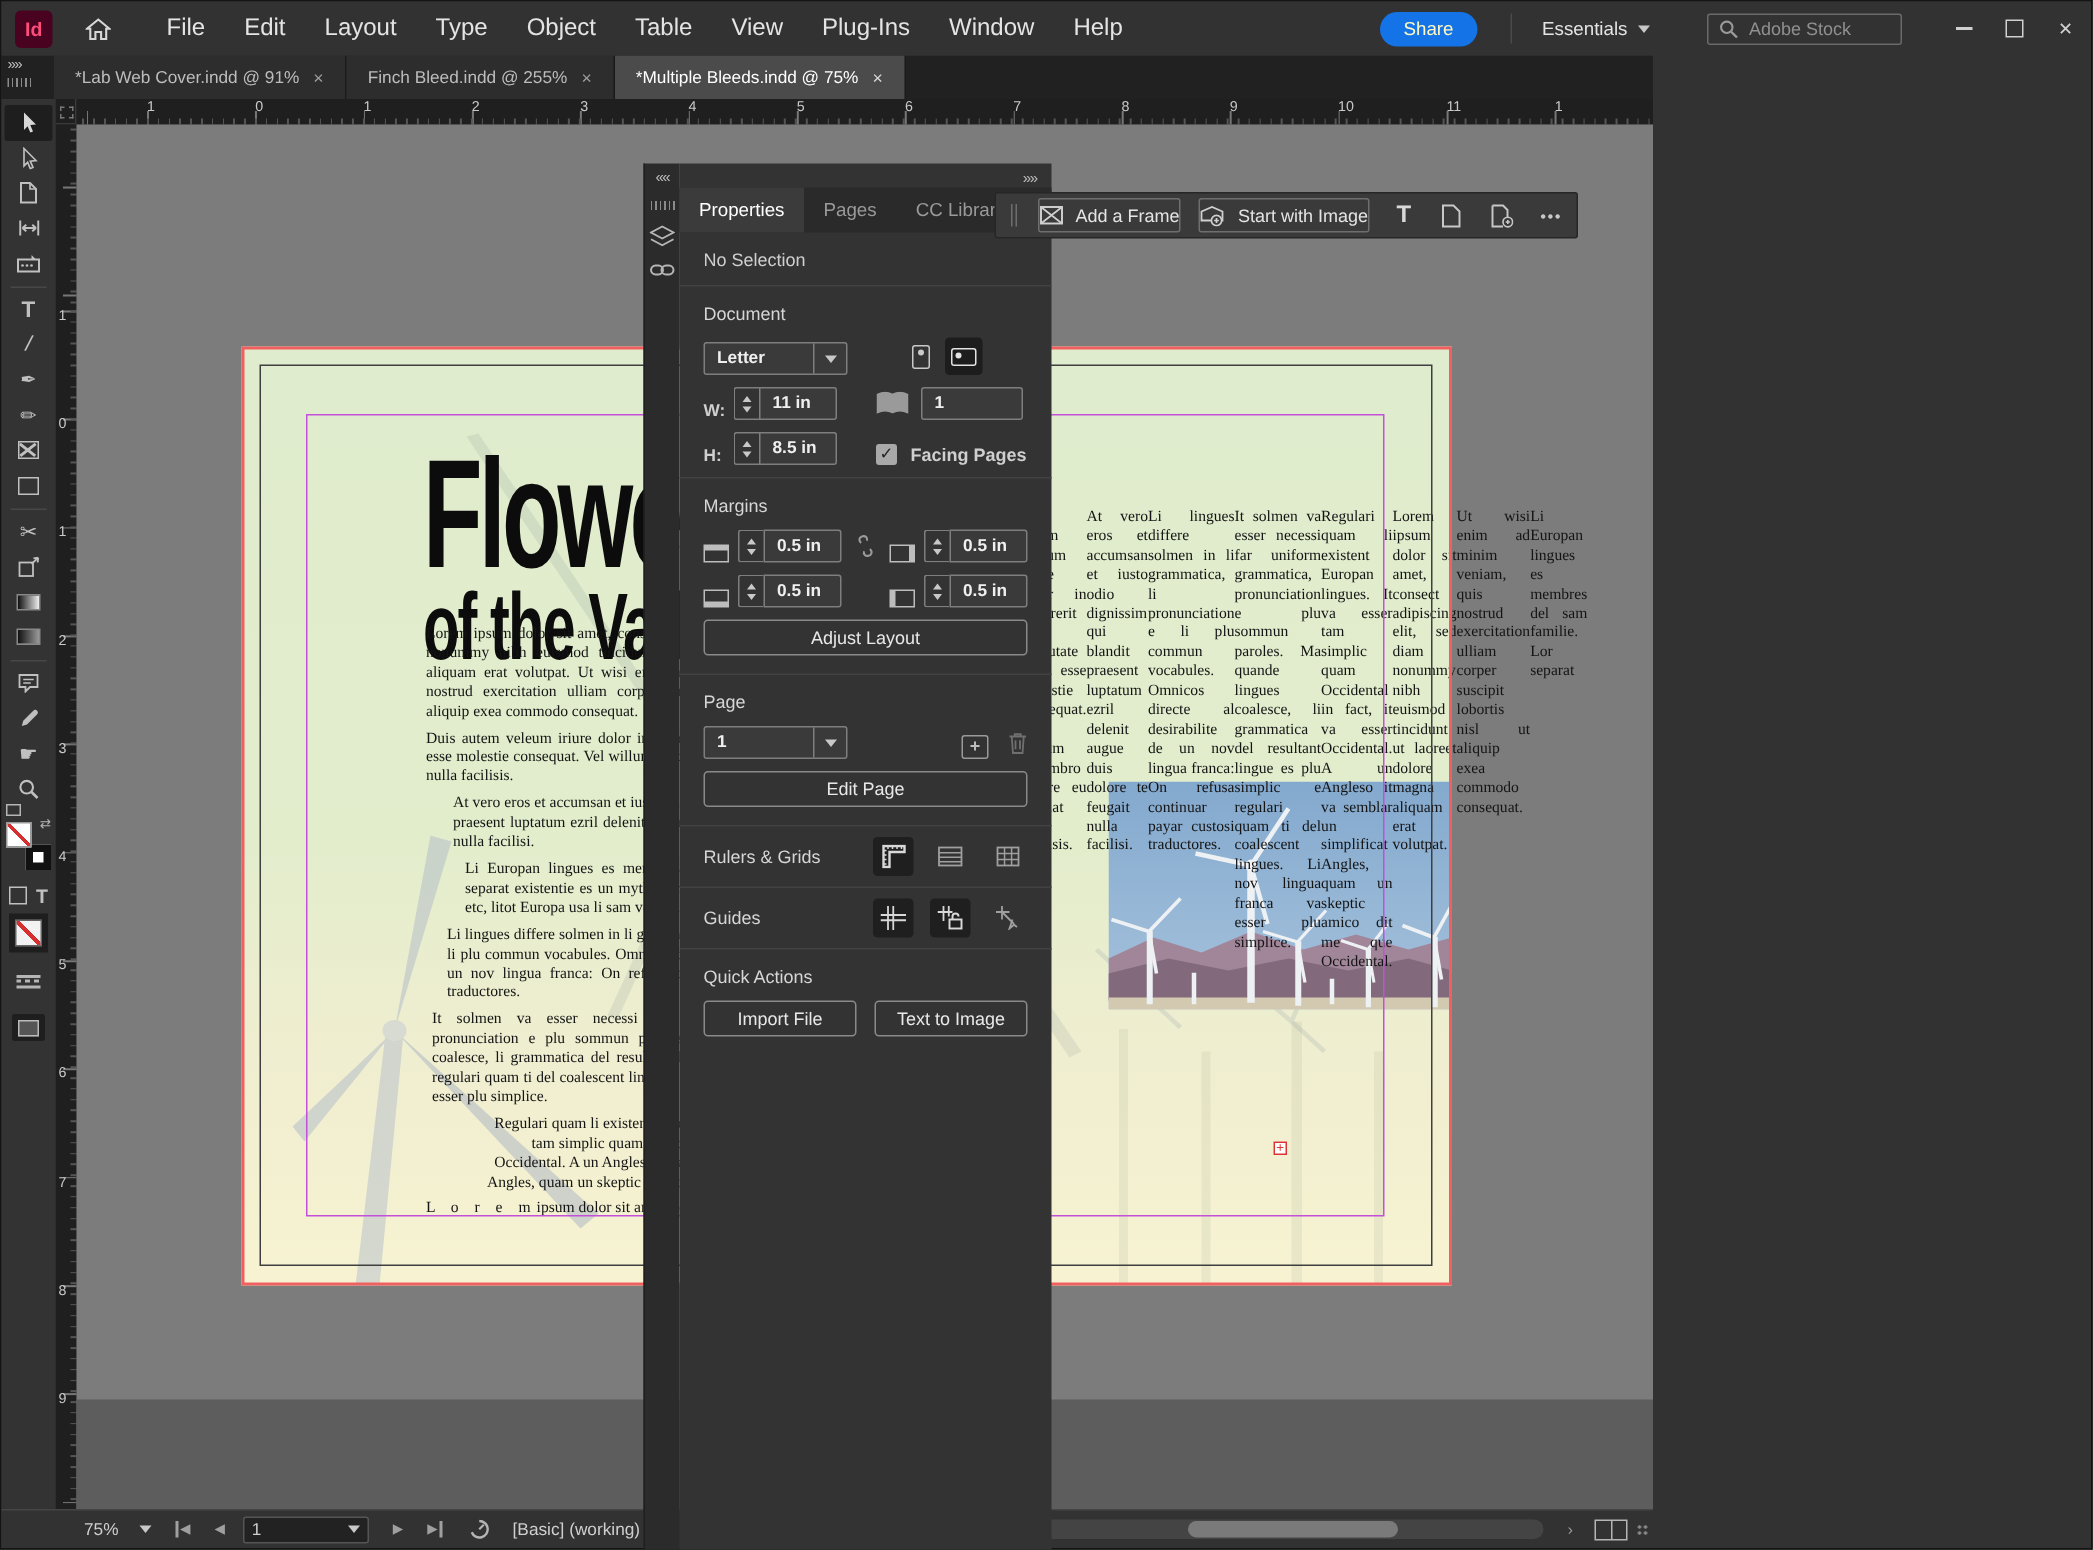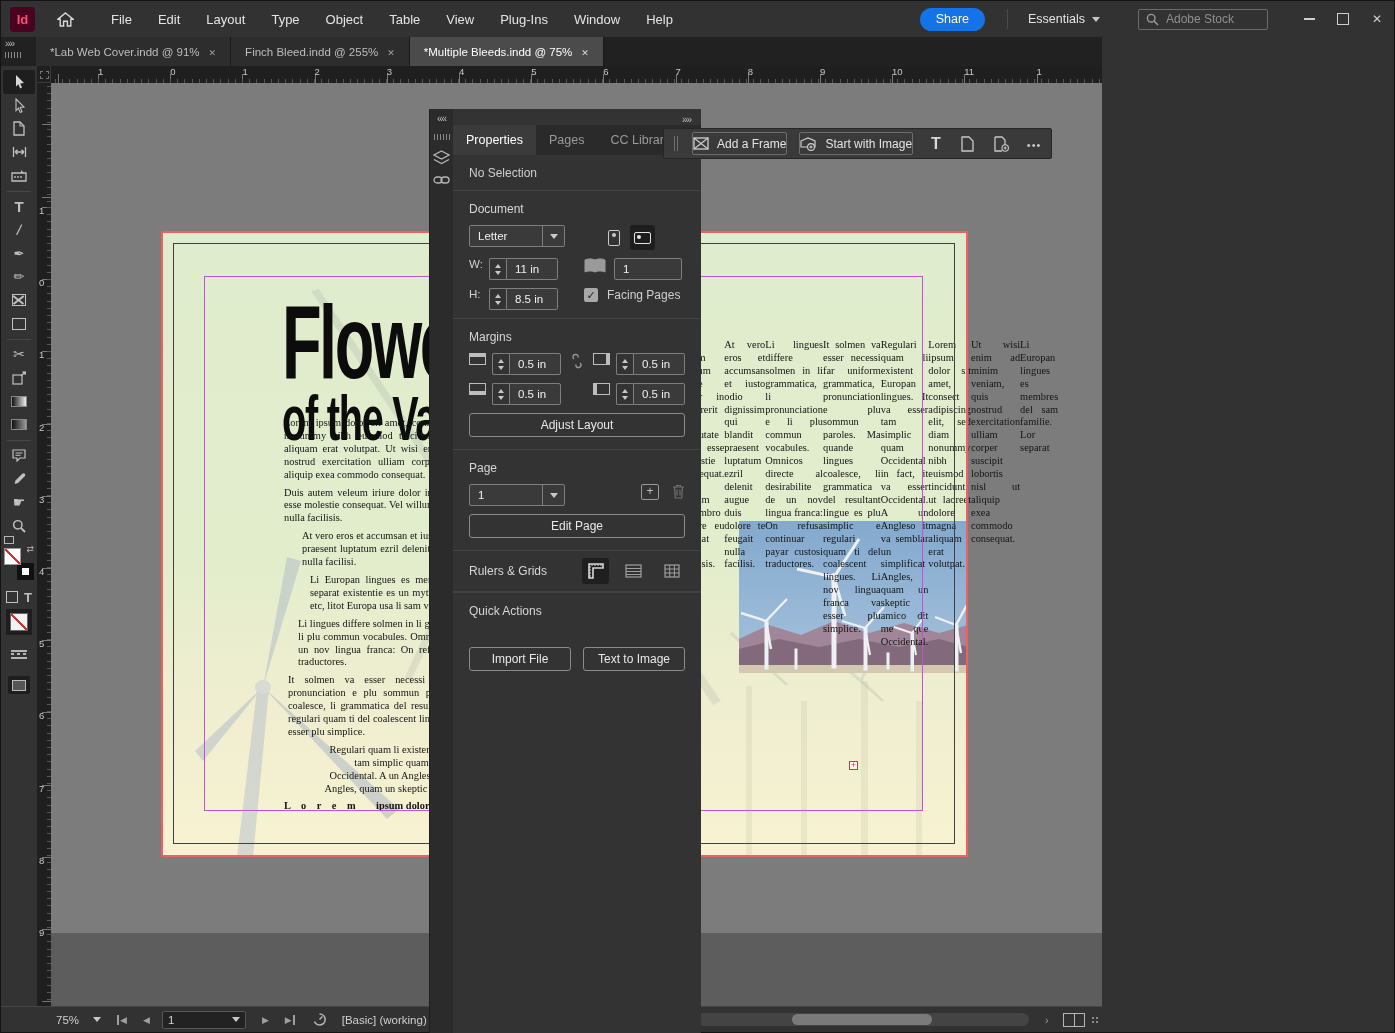--- a/index.html
+++ b/index.html
@@ -7,21 +7,21 @@
               font-family:"Liberation Sans","DejaVu Sans",sans-serif; }
   .window { position:relative; width:1395px; height:1033px; background:#323232; border:1px solid #141414; }
 
   
   .appbar { position:absolute; left:0; top:0; width:100%; height:36px; background:#323232;
             display:flex; align-items:center; z-index:30; }
   .id-logo { width:25px; height:25px; margin-left:9px; border-radius:4px; background:#49021f;
              color:#ff4d7b; font-weight:bold; font-size:13px; display:flex; align-items:center; justify-content:center; }
   .home-btn { margin-left:22px; display:flex; align-items:center; }
   .menus { display:flex; margin-left:24px; gap:0; }
-  .menu-item { color:#e4e4e4; font-size:13px; padding:4px 13px; cursor:default; }
+  .menu-item { color:#e4e4e4; font-size:16px; padding:4px 13px; cursor:default; }
   .appbar-right { margin-left:auto; display:flex; align-items:center; }
   .share-btn { background:#1473e6; color:#fef9c3; border:none; border-radius:12px; height:23px;
                padding:0 16px; font-size:12.5px; }
   .workspace { display:flex; align-items:center; gap:7px; color:#e4e4e4; font-size:12.5px; margin:0 20px 0 22px;
                padding-left:20px; border-left:1px solid #4a4a4a; height:20px; }
   .chev-down { width:0; height:0; border-left:4px solid transparent; border-right:4px solid transparent;
                border-top:5px solid #c8c8c8; display:inline-block; }
   .stock-search { display:flex; align-items:center; gap:7px; width:130px; height:21px; border:1px solid #6a6a6a;
                   border-radius:2px; padding:0 7px; margin-left:18px; color:#8f8f8f; font-size:12px; }
   .winctrls { display:flex; margin-left:24px; }
@@ -132,21 +132,21 @@
 
   .col { position:absolute; font-family:"Liberation Serif","DejaVu Serif",serif; font-size:10.4px; line-height:12.9px;
          color:#141414; text-align:justify; }
   .col p { margin:0 0 5px; }
   .leftcol { left:123px; top:186px; width:268px; }
   .rightcol { left:428px; top:108px; width:272px; }
   .ml18 { margin-left:18px !important; } .ml26 { margin-left:26px !important; }
   .ml14 { margin-left:14px !important; } .ml4 { margin-left:4px !important; }
   .ml40 { margin-left:40px !important; text-align:right; }
   .narrow { width:150px; }
-  .lastline { display:flex; justify-content:space-between; white-space:nowrap;font-weight:bold; }
+  .lastline { display:flex; white-space:nowrap; }
   .lastline .lead { letter-spacing:4px; }
   .overset { position:absolute; left:688px; top:530px; width:9px; height:9px; background:#fff; border:1px solid #d33;
              color:#d33; font-size:9px; line-height:7px; text-align:center; }
 
   
   .statusbar { position:absolute; left:0; top:969px; width:1101px; height:26px; background:#323232;
                border-top:1px solid #454545; display:flex; align-items:center; color:#cfcfcf; font-size:11.5px; }
   .sb-zoom { margin-left:55px; }
   .sb-chev { margin-left:14px; }
   .nav-ico { color:#9f9f9f; font-size:9px; margin-left:16px; }
@@ -172,21 +172,21 @@
   .dock-ico { color:#b5b5b5; display:flex; justify-content:center; }
   .panel { width:264px; background:#333333; color:#cfcfcf; font-size:12px; position:relative; }
   .panel-exp { position:absolute; right:10px; top:5px; color:#bdbdbd; font-size:10px; letter-spacing:-1px; }
   .ptabs { display:flex; margin-top:16px; background:#2a2a2a; }
   .ptab { padding:8px 13px; font-size:12.5px; color:#9a9a9a; }
   .ptab.active { background:#3b3b3b; color:#fff; }
   .pbody { padding:0 16px; }
   .noselect { padding:11px 0 10px; font-size:12px; color:#cfcfcf; }
   .pdiv { height:1px; background:#424242; margin:0 -16px; }
   .plabel { font-size:12px; color:#d6d6d6; margin:11px 0 9px; }
-  .prow { display:flex; align-items:flex-start; margin-bottom:8px; }
+  .prow { display:flex; align-items:flex-end; margin-bottom:8px;font-weight:bold; }
   .field { height:22px; background:#3a3a3a; border:1px solid #7e7e7e; border-radius:2px; color:#efefef;
            font-size:11.5px; display:flex; align-items:center; padding:0 8px; }
   .dropdown { justify-content:space-between; width:93px; }
   .dd-chev { border-left:1px solid #7e7e7e; align-self:stretch; display:flex; align-items:center; padding-left:7px;
              margin-left:7px; margin-right:-2px; }
   .stepper { width:17px; height:22px; border:1px solid #7e7e7e; border-right:none; border-radius:2px 0 0 2px;
              display:flex; flex-direction:column; align-items:center; justify-content:center; gap:3px; }
   .st-up { width:0; height:0; border-left:3.5px solid transparent; border-right:3.5px solid transparent; border-bottom:4px solid #c8c8c8; }
   .st-dn { width:0; height:0; border-left:3.5px solid transparent; border-right:3.5px solid transparent; border-top:4px solid #c8c8c8; }
   .numfield { width:52px; border-radius:0 2px 2px 0; }
@@ -197,21 +197,21 @@
   .ori-p::after { content:""; position:absolute; left:3px; top:2px; width:4px; height:4px; border-radius:50%; background:#c9c9c9; }
   .ori-l { width:17px; height:12px; border:1.5px solid #e3e3e3; border-radius:2px; position:relative; }
   .ori-l::after { content:""; position:absolute; left:2px; top:2px; width:4px; height:4px; border-radius:50%; background:#e3e3e3; }
   .checkbox { width:14px; height:14px; background:#a9a9a9; border-radius:2px; color:#222; font-size:11px;
               line-height:14px; text-align:center; margin-right:9px; }
   .checkbox::after { content:"\2713"; font-weight:bold; }
   .mi { width:17px; height:12px; border:1px solid #bdbdbd; margin-right:6px; flex:none; }
   .mi-top { border-top-width:4px; } .mi-bottom { border-bottom-width:4px; }
   .mi-right { border-right-width:4px; } .mi-left { border-left-width:4px; }
   .btn { border:1px solid #8a8a8a; border-radius:3px; height:24px; display:flex; align-items:center;
-         justify-content:center; color:#e8e8e8; font-size:12px; background:transparent;margin-top:20px; }
+         justify-content:center; color:#e8e8e8; font-size:12px; background:transparent; }
   .btn-wide { width:100%; margin:4px 0 12px; }
   .iconbtn { width:27px; height:26px; border-radius:3px; display:flex; align-items:center; justify-content:center; margin-left:11px; }
   .iconbtn.active { background:#1f1f1f; }
   .plus-sq { width:18px; height:16px; border:1.5px solid #9a9a9a; border-radius:2px; color:#bdbdbd; font-size:12px;
              line-height:13px; text-align:center; }
   .plus-sq::after { content:"+"; }
   .labelrow { display:flex; align-items:center; padding:7px 0; }
   .labelrow .plabel { margin:0; flex:1; }
   .qa-btns { display:flex; gap:12px; margin:2px 0 14px; }
   .qa-btns .btn { flex:1; }
@@ -730,20 +730,41 @@
           </span>
           <span class="iconbtn">
             <svg width="16" height="14" viewBox="0 0 16 14">
                 <rect x="1" y="1" width="14" height="12" fill="none" stroke="#9f9f9f" stroke-width="1.2"></rect>
                 <path d="M5.7 1 V13 M10.4 1 V13 M1 5 H15 M1 9 H15" stroke="#9f9f9f" stroke-width="1"></path>
               </svg>
           </span>
         </div>
         <div class="pdiv"></div>
 
+        <div class="labelrow">
+          <span class="plabel">Guides</span>
+          <span class="iconbtn active">
+            <svg width="17" height="16" viewBox="0 0 17 16">
+                <path d="M5 0 V16 M8.5 0 V16 M0 6 H17 M0 9.5 H17" stroke="#d8d8d8" stroke-width="1.2"></path>
+              </svg>
+          </span>
+          <span class="iconbtn active">
+            <svg width="17" height="16" viewBox="0 0 17 16">
+                <path d="M4 0 V10 M7.5 0 V7 M0 4 H10" stroke="#d8d8d8" stroke-width="1.2"></path>
+                <rect x="8" y="9" width="8" height="6" fill="none" stroke="#d8d8d8" stroke-width="1.3"></rect>
+                <path d="M10 9 V7 a2 2 0 0 1 4 0" fill="none" stroke="#d8d8d8" stroke-width="1.3"></path>
+              </svg>
+          </span>
+          <span class="iconbtn">
+            <svg width="16" height="16" viewBox="0 0 16 16">
+                <path d="M4 0 V9 M0 4 H9 M4 4 L12 12" stroke="#9f9f9f" stroke-width="1.2" fill="none"></path>
+                <path d="M11 9 L9 15 L12 12.5 L14 14" stroke="#9f9f9f" stroke-width="1.2" fill="none"></path>
+              </svg>
+          </span>
+        </div>
         <div class="pdiv"></div>
 
         <div class="plabel">Quick Actions</div>
         <div class="qa-btns">
           <button class="btn">Import File</button>
           <button class="btn">Text to Image</button>
         </div>
       </div>
     </div>
   </div>

